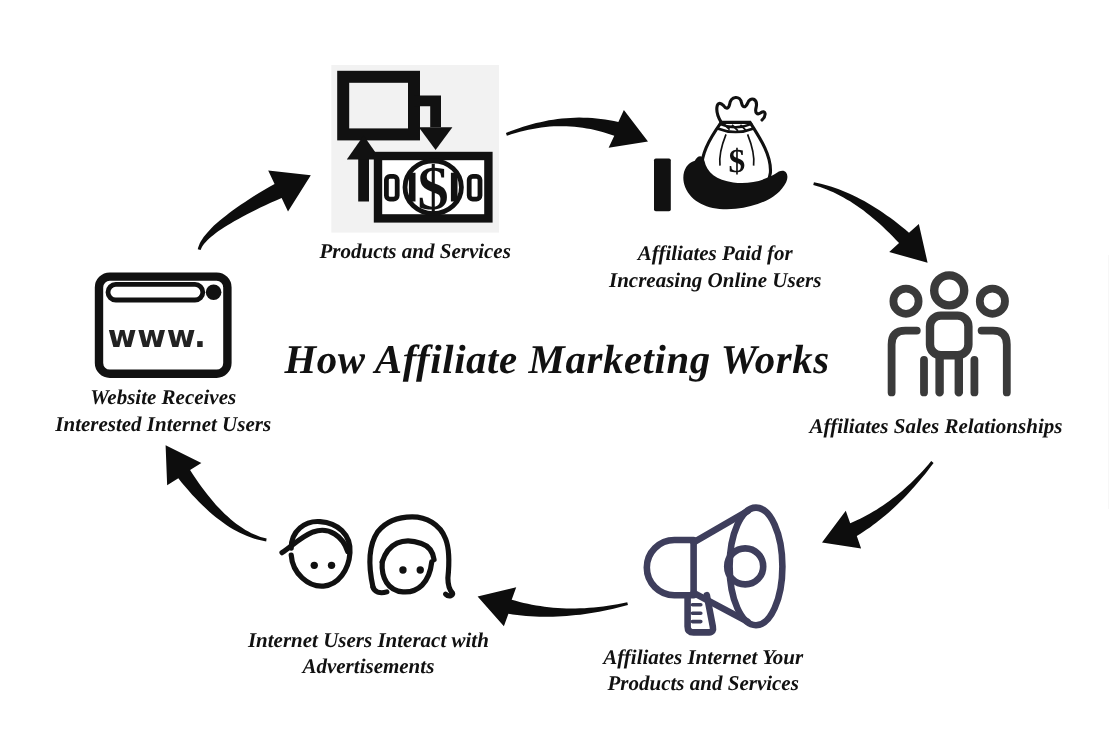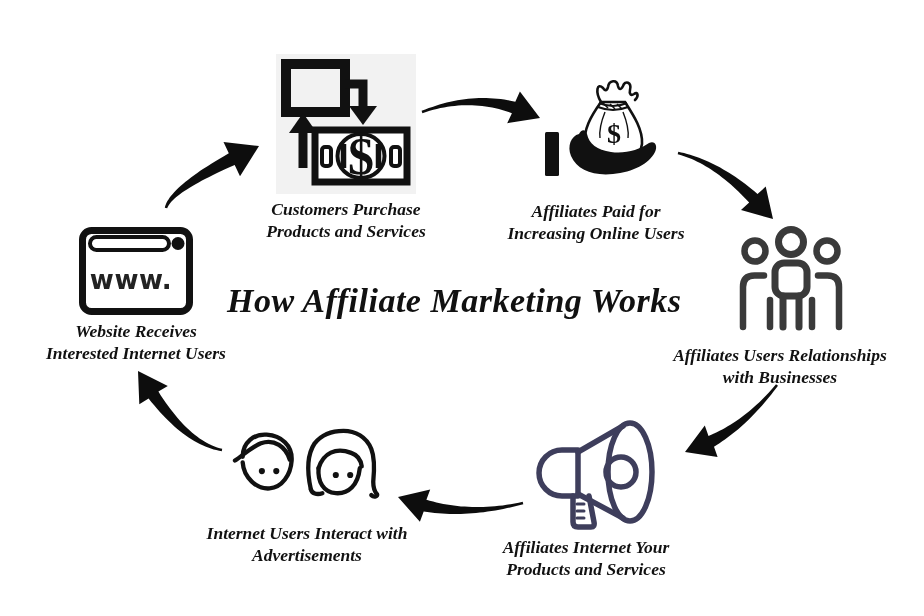--- a/index.html
+++ b/index.html
@@ -5,21 +5,21 @@
   :root{
     --ink:#111111; --arrow:#0d0d0d; --people:#3a3a3a; --mega:#3e3e5c;
     --icon-bg:#f2f2f2; --bg:#ffffff;
   }
   html,body{margin:0;padding:0;background:#e8e8e8;}
   .canvas{
     position:relative;width:924px;height:616px;background:var(--bg);
     overflow:hidden;font-family:"Liberation Serif","DejaVu Serif",serif;
   }
   .title{
-    position:absolute;left:227px;top:282px;width:452px;text-align:left;
+    position:absolute;left:237px;top:282px;width:452px;text-align:left;
     font-style:italic;font-weight:bold;font-size:34px;color:var(--ink);
     letter-spacing:0.5px;white-space:nowrap;
   }
   .node{position:absolute;text-align:center;}
   .node svg{display:block;margin:0 auto;}
   .label{
     font-style:italic;font-weight:bold;font-size:17.5px;line-height:1.26;
     color:var(--ink);margin-top:4px;
   }
   #arrow-layer{position:absolute;left:0;top:0;pointer-events:none;}
@@ -58,21 +58,20 @@
       <polygon class="f-ink" points="13,79 41,79 27,59"></polygon>
       <rect x="39" y="76" width="92" height="52" fill="#ffffff" class="s-ink" stroke-width="7"></rect>
       <rect x="46" y="93" width="9" height="19" rx="3" fill="none" class="s-ink" stroke-width="4"></rect>
       <rect x="115" y="93" width="9" height="19" rx="3" fill="none" class="s-ink" stroke-width="4"></rect>
       <ellipse cx="85" cy="102" rx="23.5" ry="22" fill="none" class="s-ink" stroke-width="4"></ellipse>
       <path d="M67.5,90 V114" fill="none" class="s-ink" stroke-width="5.5"></path>
       <path d="M102.5,90 V114" fill="none" class="s-ink" stroke-width="5.5"></path>
       <text class="dollar" x="85" y="120" text-anchor="middle" font-size="52" font-weight="bold">$</text>
     </svg>
     <div class="label">
-      <div>Customers Purchase</div>
       <div>Products and Services</div>
     </div>
   </div>
 
   <div class="node" style="left:498px;top:76px;width:196px;">
     <svg width="124" height="106" viewBox="0 0 124 106" style="transform:translateX(7px);">
       <rect class="f-ink" x="4" y="56" width="14" height="44" rx="1.5"></rect>
       <path d="M60,26 C54,16 56,6 62,12 C64,15 66,15 67,11 C68,4 76,3 77,10 C78,14 80,14 82,10
                C84,4 91,6 89,14 C88,18 90,20 93,18 C97,15 98,20 94,24" fill="#ffffff" class="s-ink" stroke-width="2.6" stroke-linecap="round"></path>
       <path d="M60,26 C50,40 42,54 44,68 C46,82 58,89 73,89 C88,89 99,82 101,68 C102,54 93,40 84,26 Z" fill="#ffffff" class="s-ink" stroke-width="2.6"></path>
@@ -97,22 +96,21 @@
         <path d="M12,105 V65 Q12,53.5 23.5,53.5 H33" stroke-width="6.5"></path>
         <path d="M39,105 V78" stroke-width="6.5"></path>
         <path d="M108,105 V65 Q108,53.5 96.5,53.5 H87" stroke-width="6.5"></path>
         <path d="M81,105 V78" stroke-width="6.5"></path>
         <circle cx="60" cy="20" r="12.5" stroke-width="7"></circle>
         <rect x="44" y="41" width="32" height="33" rx="9" stroke-width="7"></rect>
         <path d="M52,74 V105 M68,74 V105" stroke-width="7"></path>
       </g>
     </svg>
     <div class="label" style="margin-top:10px;">
-      <div>Affiliates Users Relationships</div>
-      <div>with Businesses</div>
+      <div>Affiliates Sales Relationships</div>
     </div>
   </div>
 
   <div class="node" style="left:482px;top:408px;width:208px;">
     <svg width="134" height="124" viewBox="0 0 134 124" style="transform:translateX(12px);">
       <g fill="none" class="s-mega" stroke-width="5.5" stroke-linecap="round" stroke-linejoin="round">
         <path d="M42,88 V114 Q42,119 47,119 H60 Q64,119 63,114 L58,88" fill="#ffffff"></path>
         <path d="M46,96 H53 M46,103 H53 M46,110 H53" stroke-width="3"></path>
         <path d="M47,42 H31 A22,22 0 0 0 31,88 H47 Z"></path>
         <path d="M47,44 L92,18 M47,86 L92,110"></path>

